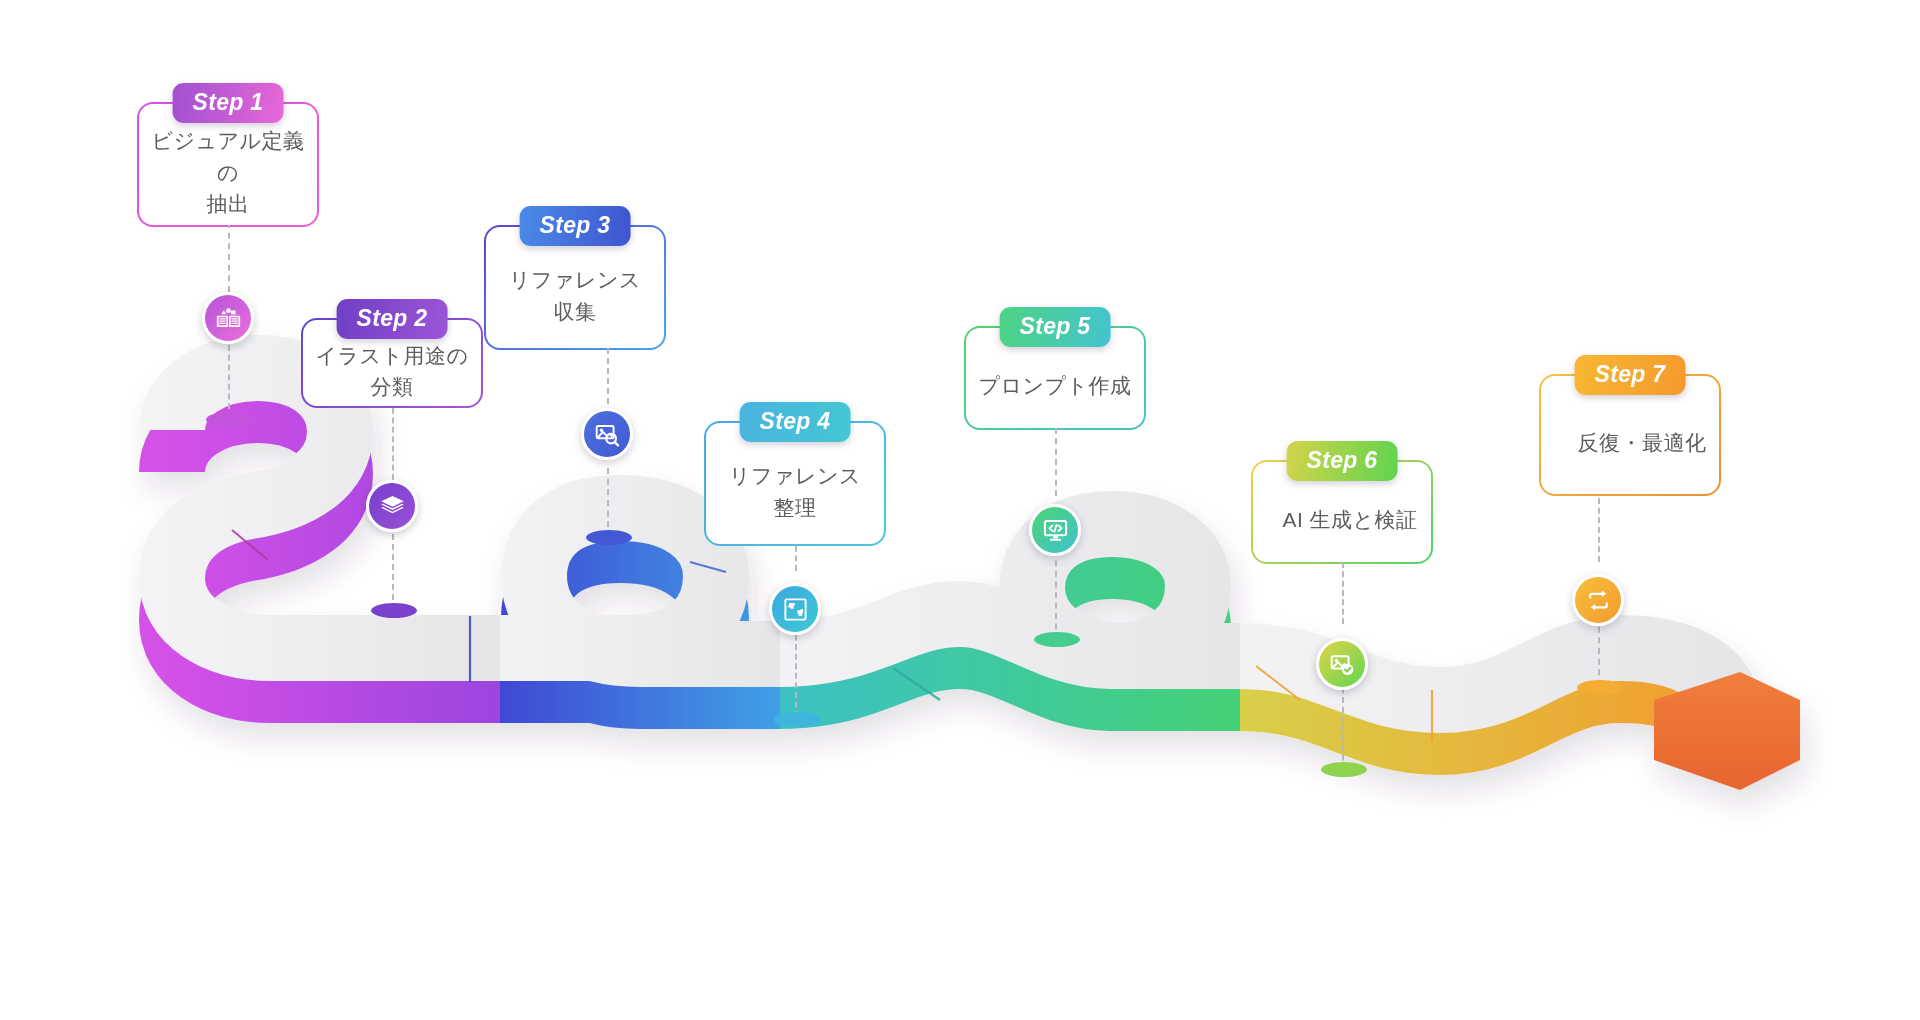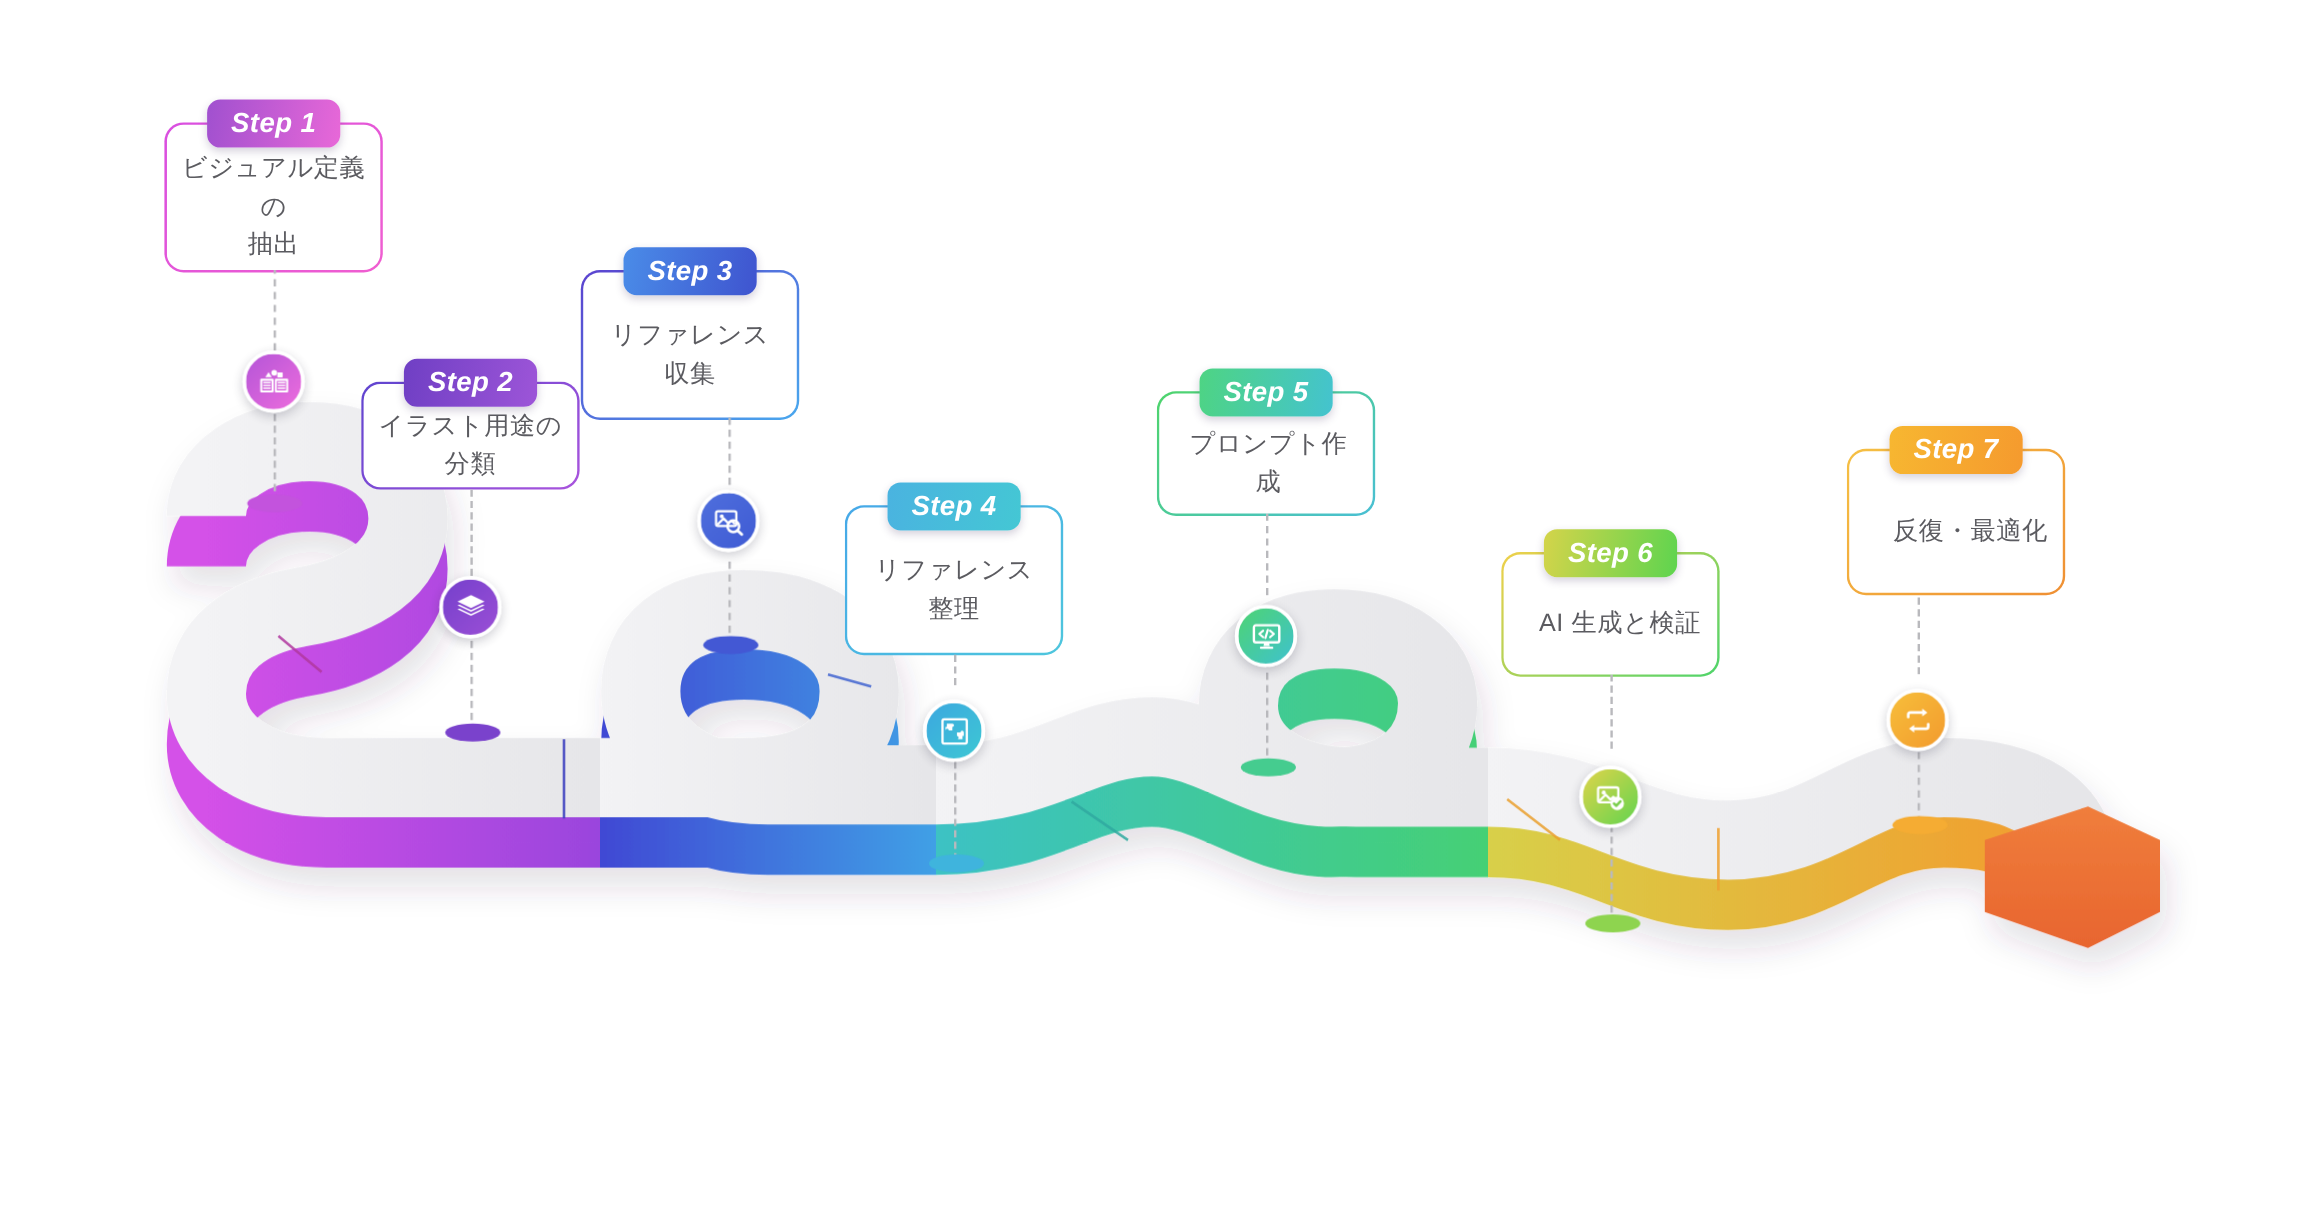--- a/index.html
+++ b/index.html
@@ -305,21 +305,21 @@
   </div>
 
   <div class="connector" style="left:1055px; top:428px; height:68px;"></div>
   <div class="node-base" style="left:1034px; top:632px; background:#45cc8f;"></div>
   <div class="connector" style="left:1055px; top:550px; height:90px;"></div>
 
   <div class="step-card" style="left:964px; top:326px; width:182px; height:104px;">
     <div class="card-frame" style="background:linear-gradient(140deg,#4ed46b,#49bfd4);"></div>
     <div class="card-inner"></div>
     <div class="step-label" style="background:linear-gradient(100deg,#4ed483,#44c3cf);">Step 5</div>
-    <div class="step-text" style="white-space:pre-line;padding-left:16px;"><span>プロンプト作成</span></div>
+    <div class="step-text" style="white-space:pre-line;"><span>プロンプト作成</span></div>
   </div>
 
   <div class="node-icon" style="left:1029px; top:504px; background:linear-gradient(135deg,#4ed473,#3fc2ce);">
     <svg viewBox="0 0 24 24">
       <rect x="2.6" y="3.6" width="18.8" height="12.6" rx="1.5" fill="none" stroke="#fff" stroke-width="1.8"></rect>
       <path d="M9.4 7.6 L6.6 10 L9.4 12.4 M14.6 7.6 L17.4 10 L14.6 12.4 M12.9 7 L11.1 13" fill="none" stroke="#fff" stroke-width="1.6" stroke-linecap="round" stroke-linejoin="round"></path>
       <path d="M10.2 16.4 h3.6 l0.5 2.6 h-4.6 Z" fill="#fff"></path>
       <rect x="7" y="19.4" width="10" height="1.7" rx="0.8" fill="#fff"></rect>
     </svg>
   </div>

